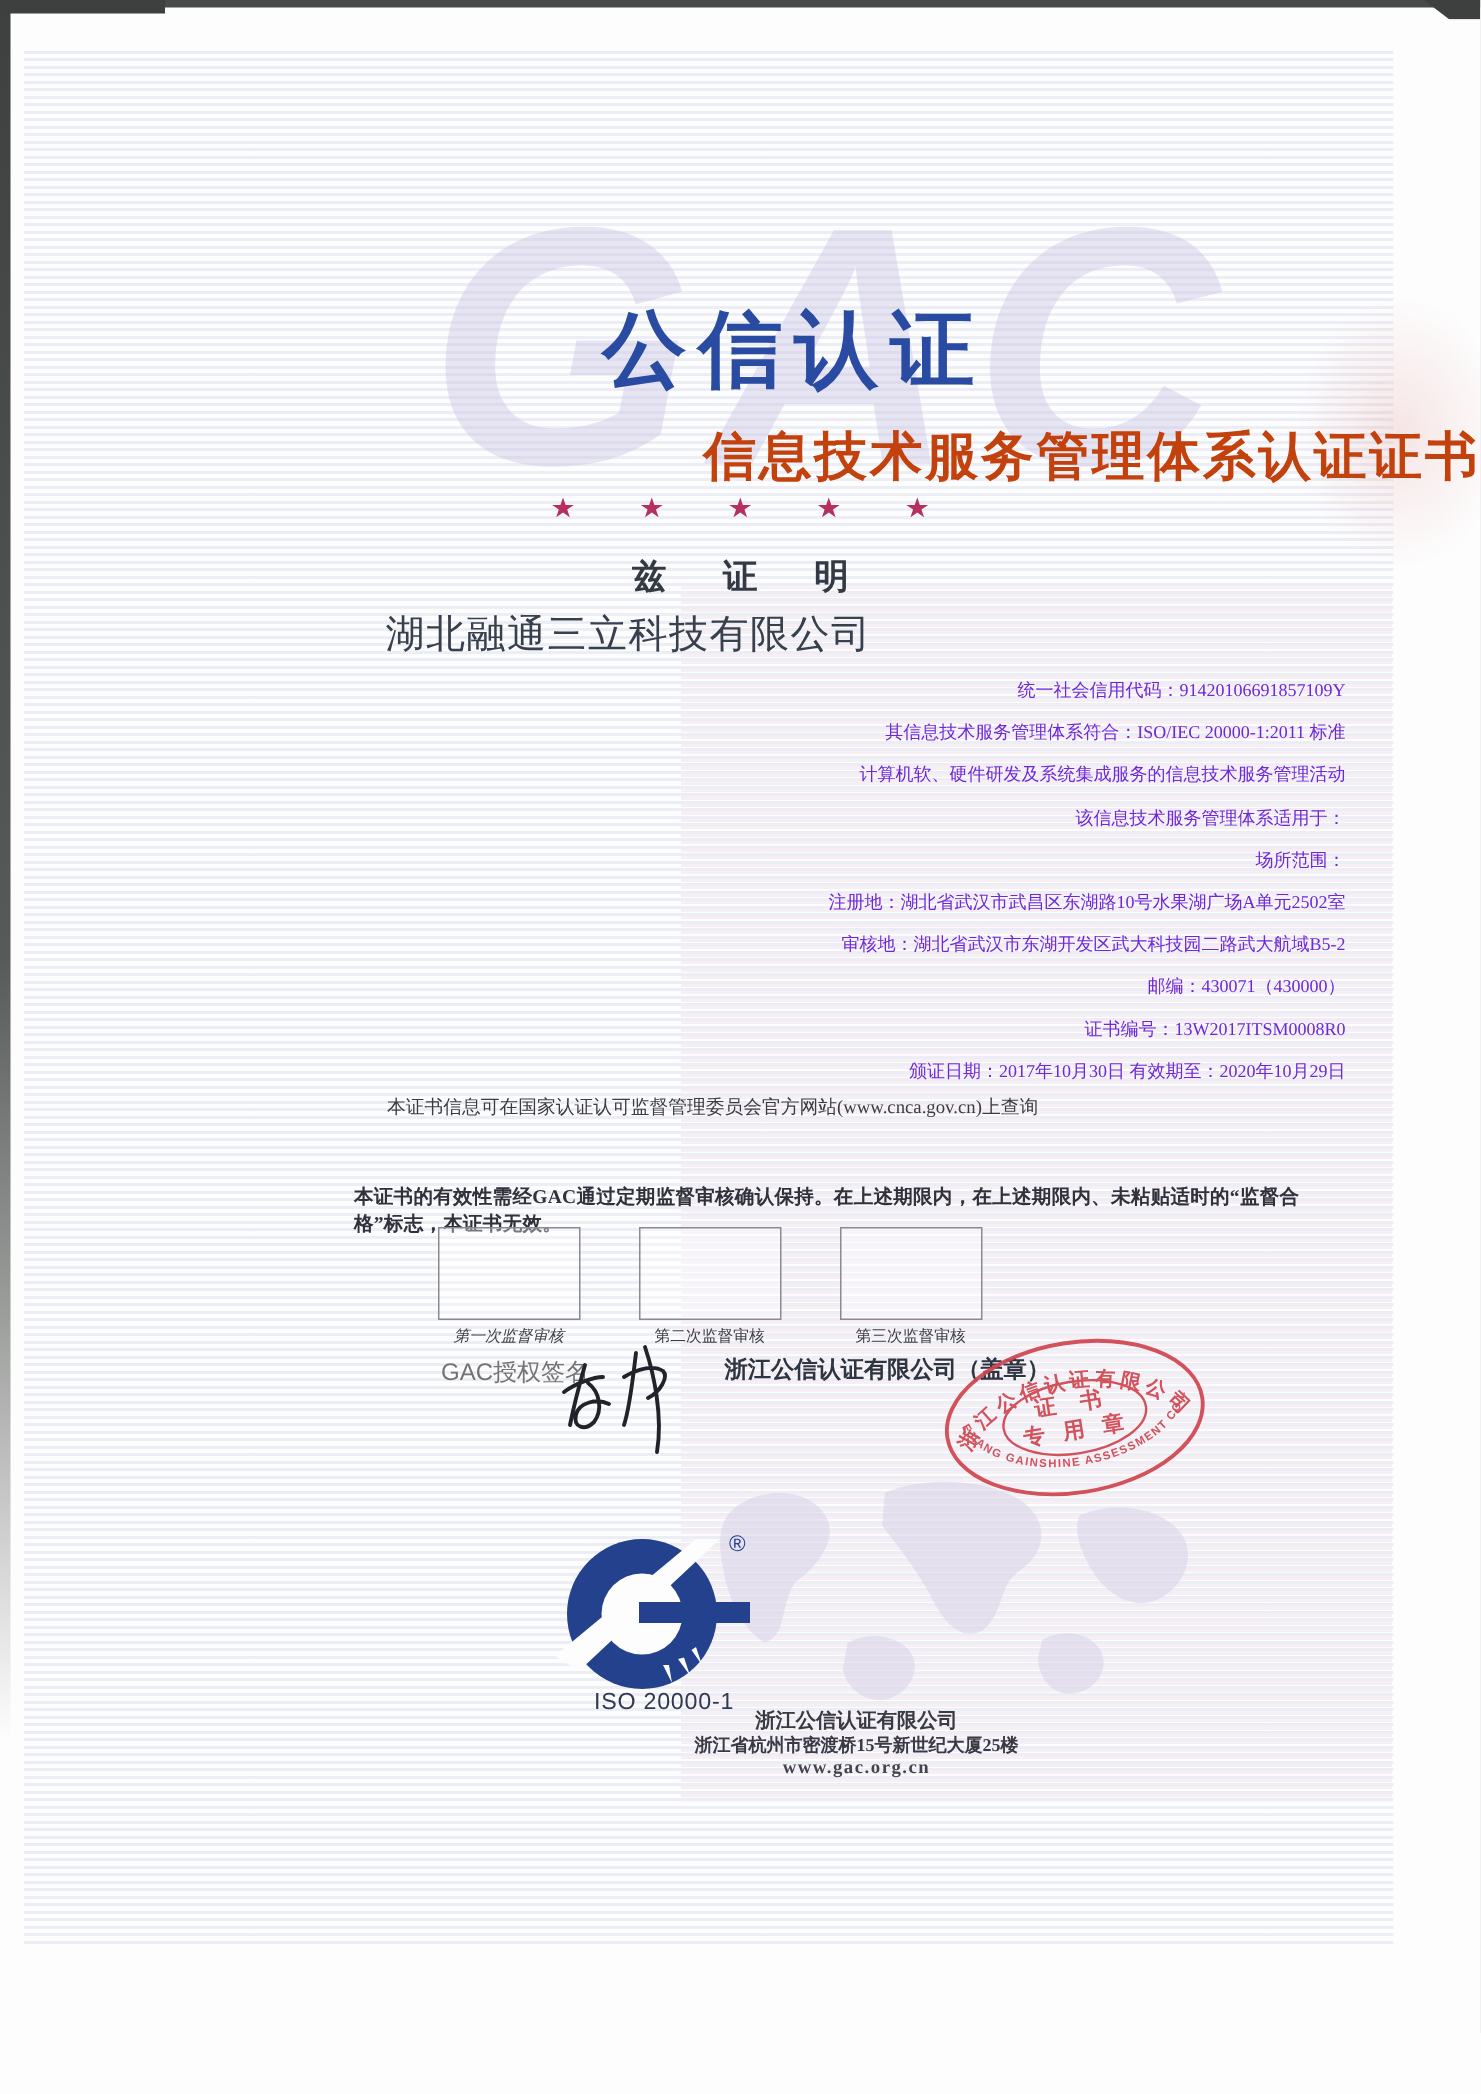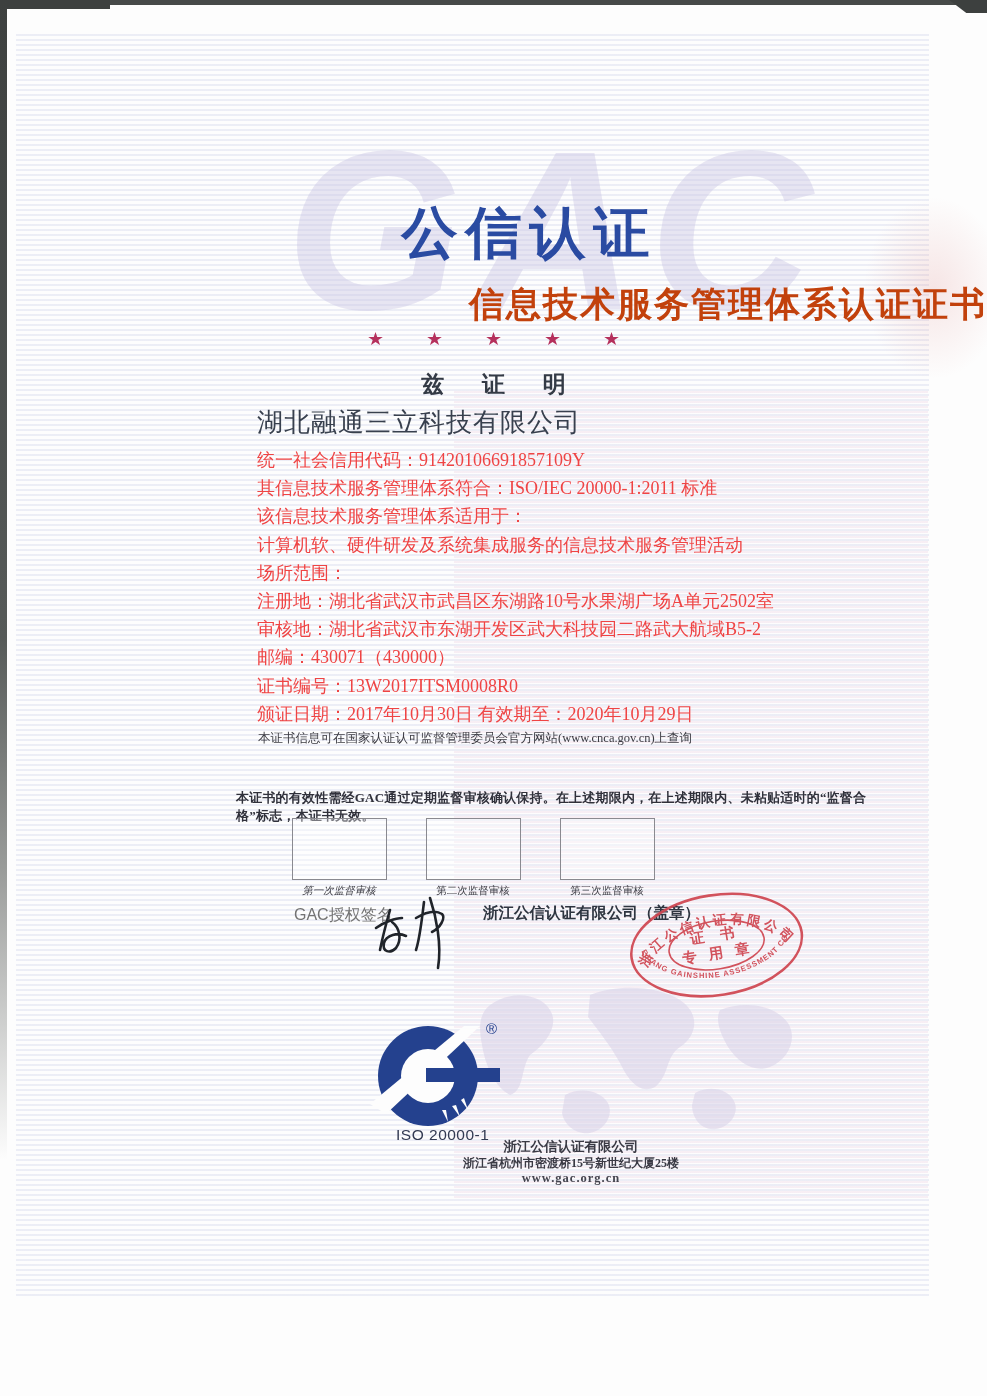--- a/index.html
+++ b/index.html
@@ -59,21 +59,21 @@
     color:#b5305c;font-size:19px;letter-spacing:0;
   }
   .stars span{display:inline-block;margin:0 21px;transform:scaleY(0.95);}
   .declaration{
     position:absolute;left:0;top:369px;width:100%;text-align:center;
     font-size:23px;font-weight:bold;color:#333a45;letter-spacing:16px;text-indent:16px;
   }
   
   .body-block{position:absolute;left:257px;top:404px;width:640px;}
   .company-line{font-size:26px;color:#38404e;height:42px;line-height:38px;letter-spacing:1px;}
-  .body-line{font-size:18px;color:#ef4444;height:28.2px;line-height:28.2px;}
+  .body-line{font-size:12px;color:#6d28d9;height:28.2px;line-height:28.2px;text-align:right;}
   .date-row .valid{display:inline-block;}
   
   .notes{position:absolute;left:258px;top:727px;width:640px;}
   .note-line{font-size:12.5px;color:#3b3b42;height:22px;line-height:22px;}
   
   .supervision-statement{
     position:absolute;left:236px;top:789px;width:632px;
     font-size:13px;font-weight:bold;color:#30313b;letter-spacing:0.2px;
   }
   .boxes-row{position:absolute;left:0;top:818px;width:100%;height:80px;}
@@ -124,22 +124,22 @@
   <div class="subtitle">信息技术服务管理体系认证证书</div>
   <div class="stars">
     <span>★</span><span>★</span><span>★</span><span>★</span><span>★</span>
   </div>
   <div class="declaration">兹 证 明</div>
 
   <div class="body-block">
     <div class="company-line">湖北融通三立科技有限公司</div>
     <div class="body-line">统一社会信用代码：91420106691857109Y</div>
     <div class="body-line">其信息技术服务管理体系符合：ISO/IEC 20000-1:2011 标准</div>
+    <div class="body-line">计算机软、硬件研发及系统集成服务的信息技术服务管理活动</div>
     <div class="body-line">该信息技术服务管理体系适用于：</div>
-    <div class="body-line">计算机软、硬件研发及系统集成服务的信息技术服务管理活动</div>
     <div class="body-line">场所范围：</div>
     <div class="body-line">注册地：湖北省武汉市武昌区东湖路10号水果湖广场A单元2502室</div>
     <div class="body-line">审核地：湖北省武汉市东湖开发区武大科技园二路武大航域B5-2</div>
     <div class="body-line">邮编：430071（430000）</div>
     <div class="body-line">证书编号：13W2017ITSM0008R0</div>
     <div class="body-line date-row">
       <span>颁证日期：2017年10月30日</span>
       <span class="valid">有效期至：2020年10月29日</span>
     </div>
   </div>

